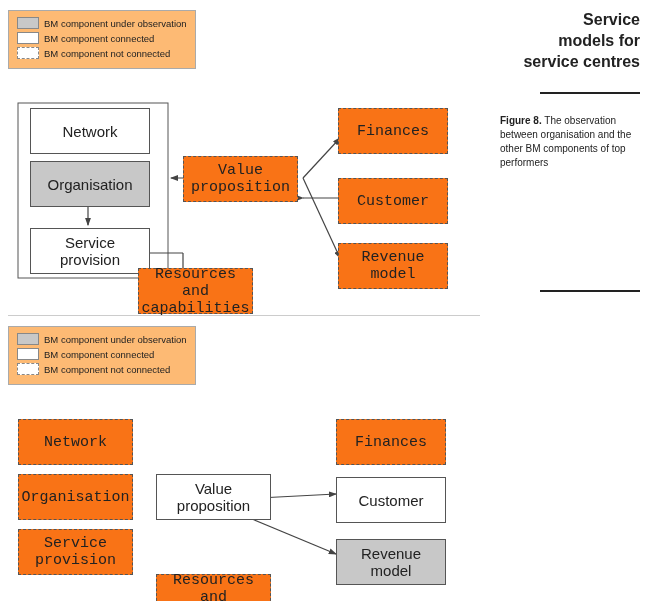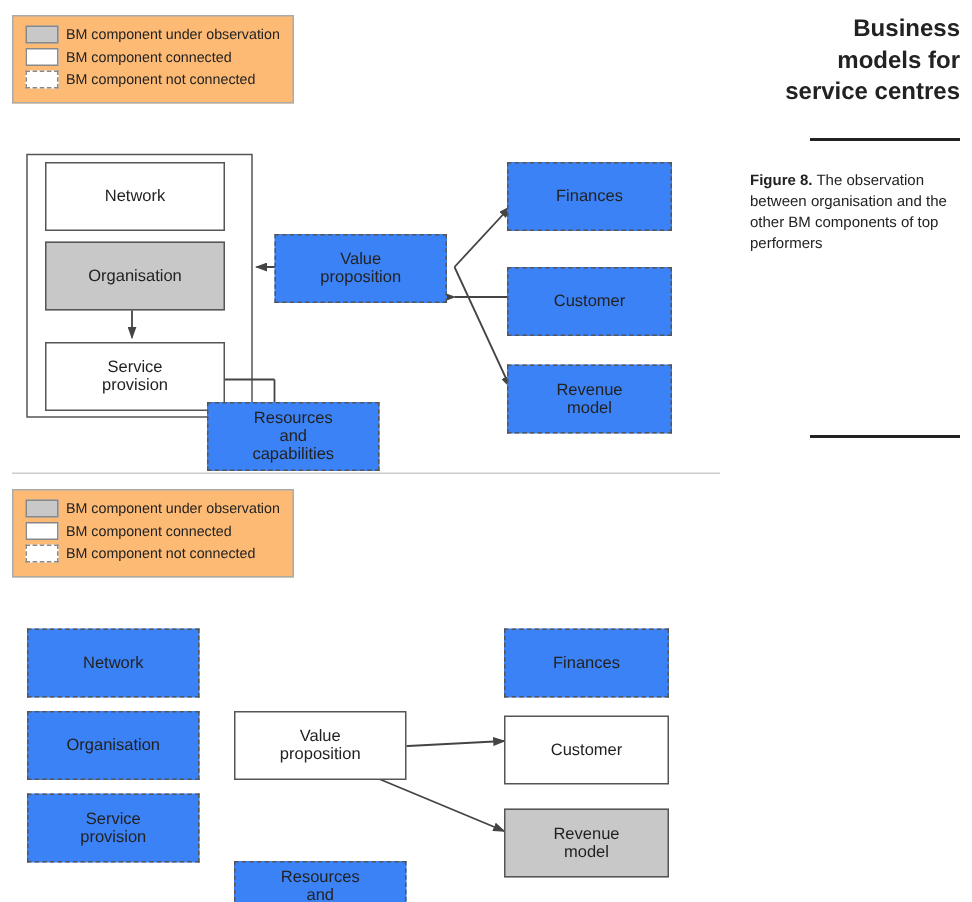--- a/index.html
+++ b/index.html
@@ -100,32 +100,33 @@
       height: 220px;
     }
 
     
     .box {
       position: absolute;
       display: flex;
       align-items: center;
       justify-content: center;
       text-align: center;
-      font-size: 11px;
+      font-size: 15px;
       padding: 22px;
     }
 
     .box-solid {
       border: 1px solid #555;
       background: #fff;
     }
 
     .box-dashed {
       border: 1px dashed #555;
-      background: #3b82f6;
+      background: #f97316;
+      font-family: Liberation Mono, monospace;
     }
 
     .box-filled {
       border: 1px solid #555;
       background: #c8c8c8;
     }
 
     
     .arrows-svg {
       position: absolute;
@@ -291,21 +292,21 @@
           <span>Resources and capabilities</span>
         </div>
       </div>
     </div>
 
   </div>
 
   <div class="right-panel">
 
     <div class="page-title">
-      <span style="white-space:pre-line;">Business
+      <span style="white-space:pre-line;">Service
 models for
 service centres</span>
     </div>
 
     <div style="width:100px; border-top:2.5px solid #222; margin-bottom:12px; align-self:flex-end;"></div>
 
     <div class="figure-caption" style="margin-bottom: 120px;">
       <strong>Figure 8.</strong>
       <span>The observation between organisation and the other BM components of top performers</span>
     </div>

